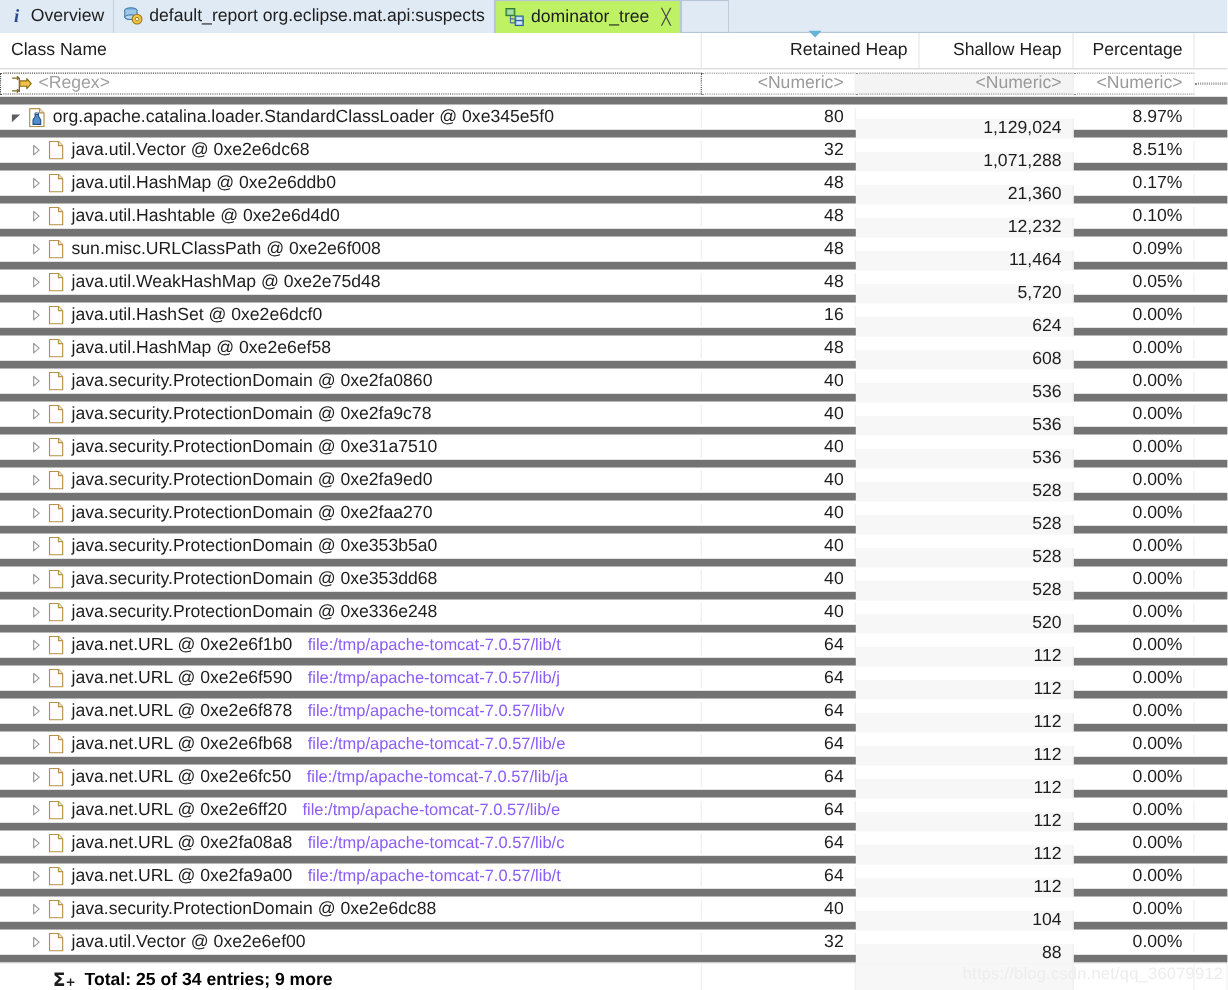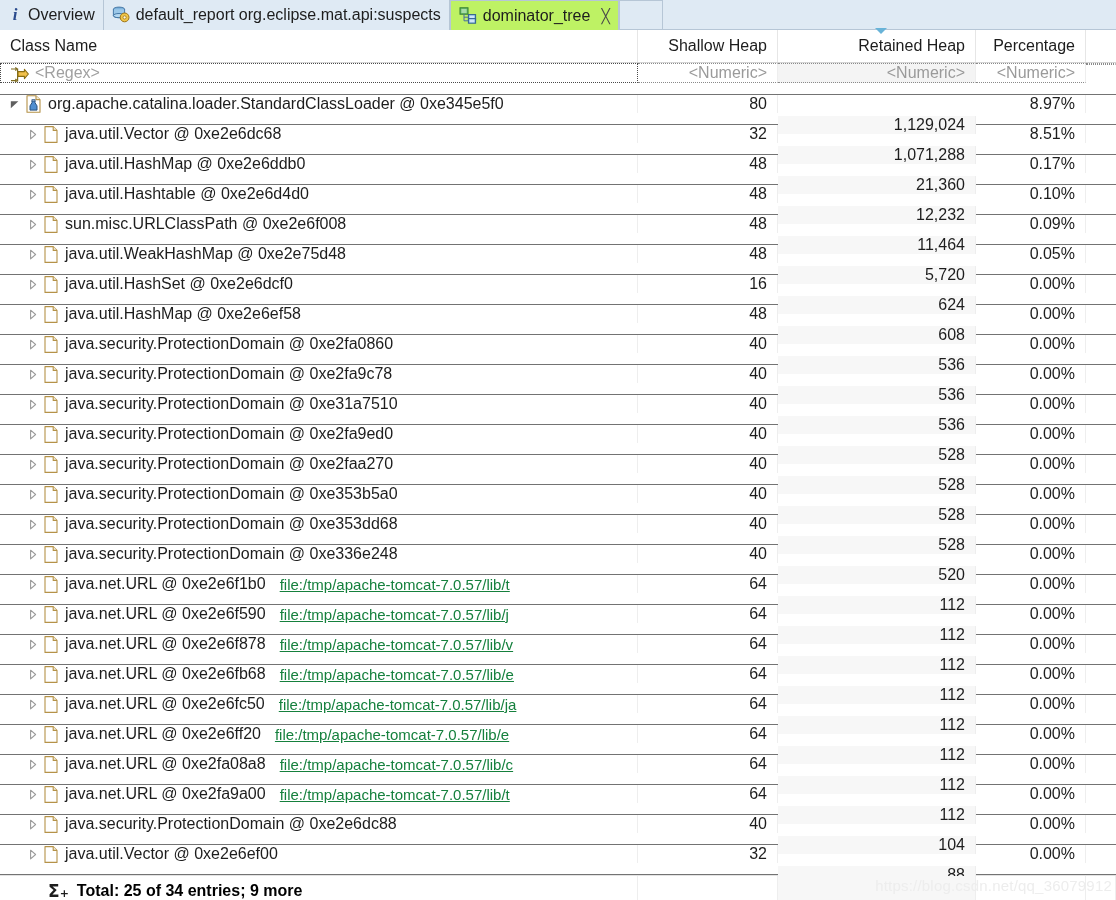--- a/index.html
+++ b/index.html
@@ -103,22 +103,22 @@
   }
 
   .col-name   { width: 638px; }
   .col-shal   { width: 140px; }
   .col-ret    { width: 198px; }
   .col-pct    { width: 110px; }
   .col-tail   { width: 30px; border-right: none; }
 
   .row {
     display: flex; height: 30px;
-    border-bottom: 1px solid #737373;
-    align-items: flex-start;
+    border-bottom: 7px solid #737373;
+    align-items: center;
   }
   .cell {
     font-size: 16px; color: #1d1d1d;
     display: flex; align-items: center;
     padding: 0 10px;
     border-right: 1px solid #eeeeee;
     overflow: hidden; white-space: nowrap;
   }
   .cell.num { justify-content: flex-end; }
   .cell.shaded { background: #f7f7f7; margin-top: 21px; }
@@ -149,21 +149,21 @@
   .exp { width: 22px; flex: 0 0 22px; display: flex; align-items: center; justify-content: center; }
 
   .indent1 { width: 18px; flex: 0 0 18px; }
 
   
   .icon-doc { width: 14px; height: 17px; flex: 0 0 14px; position: relative; margin-right: 7px; }
   .icon-loader { width: 15px; height: 18px; flex: 0 0 15px; position: relative; margin-right: 7px; }
   .icon-filter { width: 18px; height: 15px; position: relative; display: inline-block; }
 
   .name-text { font-size: 16px; color: #1d1d1d; }
-  .name-sub { font-size: 15px; color: #15803d; margin-left: 14px; text-decoration: underline; }
+  .name-sub { font-size: 15px; color: #8b5cf6; margin-left: 14px; }
 
   
   .total-row {
     display: flex; height: 30px; align-items: stretch;
     border-top: 1px solid #e3e3e3;
   }
   .total-name {
     width: 638px; display: flex; align-items: center;
     padding-left: 48px; gap: 8px;
     border-right: 1px solid #eeeeee;
@@ -229,25 +229,25 @@
     </div>
 
     <div class="tab-end-cap"></div>
     <div class="tab-rest"></div>
   </div>
 
   <div class="table-wrap">
 
     <div class="hdr">
       <div class="hdr-cell col-name">Class Name</div>
-      <div class="hdr-cell col-shal num">Shallow Heap</div>
       <div class="hdr-cell col-ret num">
         <span class="sort-arrow"></span>
         <span>Retained Heap</span>
       </div>
+      <div class="hdr-cell col-shal num">Shallow Heap</div>
       <div class="hdr-cell col-pct num">Percentage</div>
       <div class="hdr-cell col-tail"></div>
     </div>
 
     <div class="row filter-row">
       <div class="filter-name">
         <span class="icon-filter" style="position:absolute; margin-left:-26px;">
           <svg width="20" height="18" viewBox="0 0 20 18">
             <path d="M2 3 h5 M6.4 1.4 L8 3 L6.4 4.6" stroke="#7d6a1e" stroke-width="1.2" fill="none"></path>
             <path d="M2 14.6 h5 M6.4 13 L8 14.6 L6.4 16.2" stroke="#7d6a1e" stroke-width="1.2" fill="none"></path>

